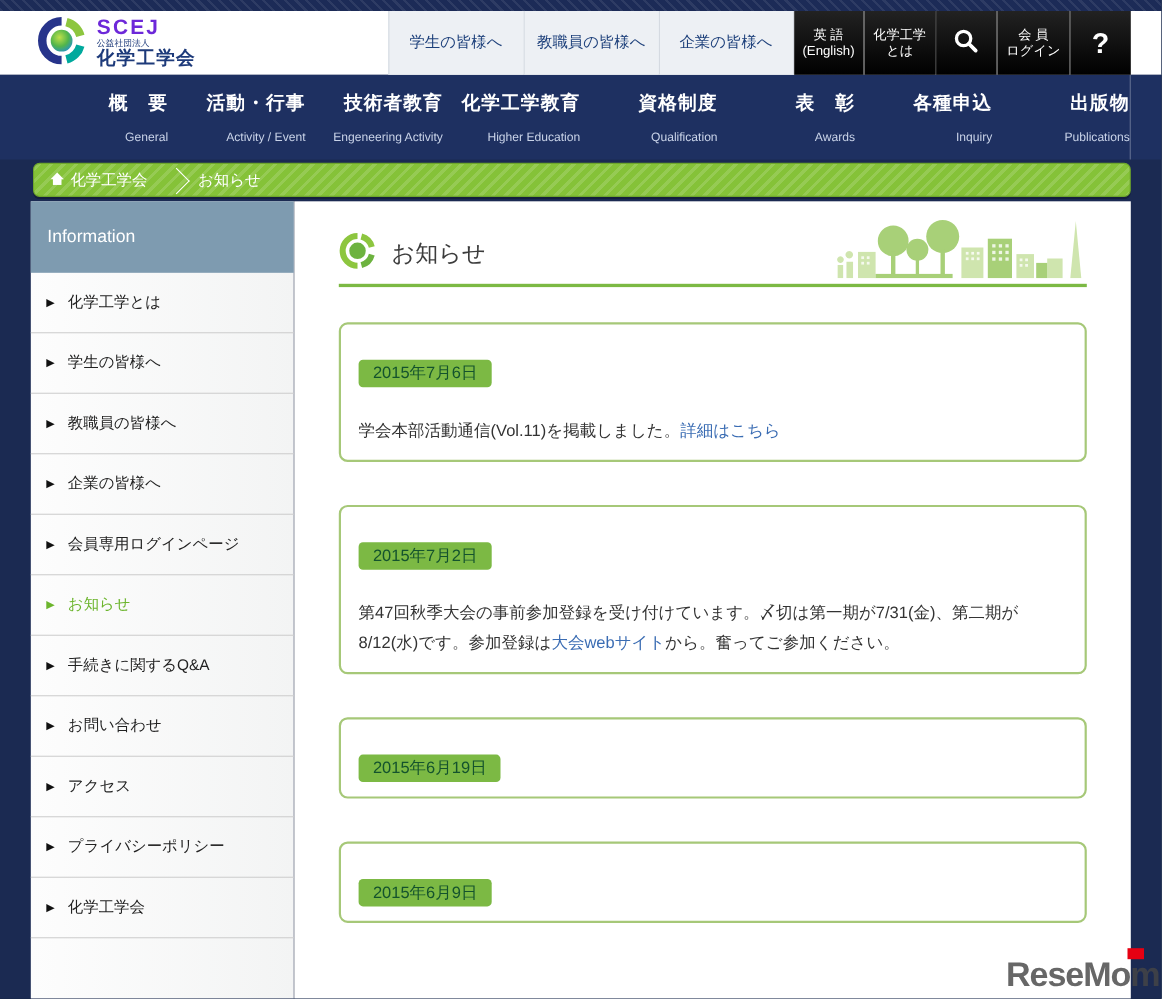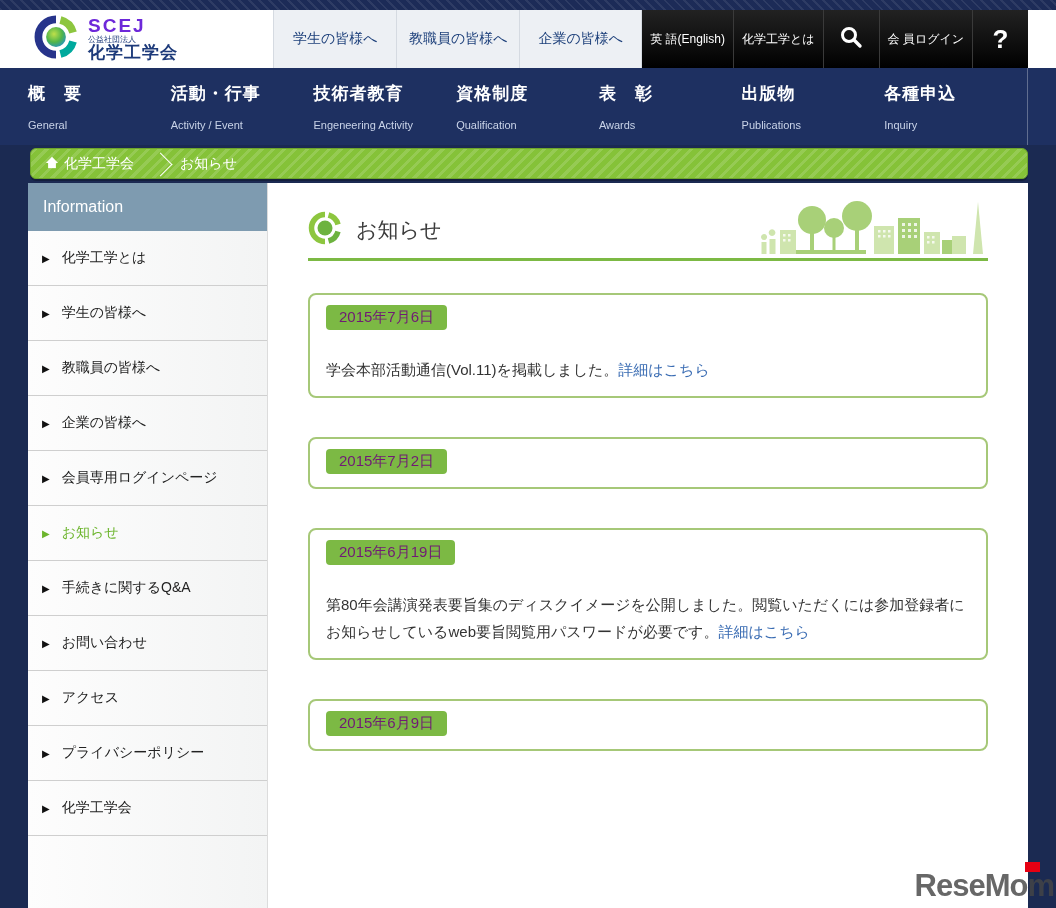--- a/index.html
+++ b/index.html
@@ -18,72 +18,72 @@
   .logo-text { line-height:1.05; }
   .logo-acronym { display:block; color:#6d28d9; font-weight:bold; font-size:19px; letter-spacing:2px; }
   .logo-orgtype { display:block; color:#1d3a7a; font-size:8px; }
   .logo-orgname { display:block; color:#1d3a7a; font-weight:bold; font-size:17px; letter-spacing:1px; }
   .header-spacer { flex:1; }
   .top-links { display:flex; align-items:stretch; }
   .top-link { width:123px; display:flex; align-items:center; justify-content:center;
     background:#edf0f4; border-left:1px solid #d5dae1; color:#1c3f7a; font-size:14px; cursor:pointer; }
   .top-link:last-child { border-right:1px solid #d5dae1; }
   .util-buttons { display:flex; align-items:stretch; margin-right:28px; }
-  .util-btn { min-width:56px; padding:0 8px; display:flex; align-items:center;
+  .util-btn { min-width:56px; padding:0 8px; display:flex; flex-direction:column; align-items:center;
     justify-content:center; background:linear-gradient(#222,#000); border-left:1px solid #3a3a3a;
     color:#fff; font-size:12px; line-height:1.25; text-align:center; cursor:pointer; }
   .util-btn:first-child { border-left:none; }
   .util-btn .qmark { font-size:26px; font-weight:bold; }
 
   
   .main-nav { height:77px; background:#1e3061; }
   .main-nav-inner { margin:0 28px; height:100%; display:flex; border-right:1px solid rgba(255,255,255,.3); }
-  .nav-item { flex:1; text-align:left; padding-top:14px; cursor:pointer; color:#fff; }
+  .nav-item { flex:1; text-align:right; padding-top:14px; cursor:pointer; color:#fff; }
   .nav-item .jp { display:block; font-size:17px; font-weight:bold; letter-spacing:1px; }
   .nav-item .en { display:block; font-size:11px; color:#c9d3e8; margin-top:14px; }
 
   
   .breadcrumb { margin:3px 28px 0 30px; height:31px; border-radius:6px;
     background:#85c238;
     background-image:repeating-linear-gradient(-45deg, rgba(255,255,255,.14) 0 3px, transparent 3px 8px);
     border:1px solid #6ea62c; box-shadow:0 2px 0 rgba(0,0,0,.25);
     display:flex; align-items:center; color:#fff; font-size:14px; }
   .crumb-home { display:flex; align-items:center; gap:5px; padding:0 14px; cursor:pointer; }
   .crumb-sep { width:22px; height:100%; position:relative; }
   .crumb-sep:before { content:""; position:absolute; left:4px; top:4px; width:16px; height:16px;
     border-top:1px solid #fff; border-right:1px solid #fff; transform:rotate(45deg); top:7px; }
   .crumb-current { padding-left:10px; }
 
   
   .content { position:absolute; top:183px; left:28px; right:28px; bottom:0; display:flex; }
 
   
   .sidebar { width:240px; background:linear-gradient(90deg,#fdfdfd,#f3f4f4); border-right:1px solid #dcdcdc; }
-  .sidebar-header { height:48px; background:#7e9bb0; color:#fff; font-size:16px;
+  .sidebar-header { height:65px; background:#7e9bb0; color:#fff; font-size:16px;
     display:flex; align-items:center; padding-left:15px; }
   .sidebar-list { list-style:none; }
   .sidebar-item { height:55px; display:flex; align-items:center; gap:12px; padding-left:14px;
     border-bottom:1px solid #cfcfcf; font-size:14px; color:#222; cursor:pointer; }
   .sidebar-item .arrow { font-size:10px; color:#111; }
   .sidebar-item.active { color:#6cb52d; }
   .sidebar-item.active .arrow { color:#6cb52d; }
 
   
   .main { flex:1; background:#fff; padding:0 40px; overflow:hidden; }
   .title-row { position:relative; margin-top:27px; padding-bottom:8px; border-bottom:3px solid #7cb944; }
   .title-flex { display:flex; align-items:center; gap:14px; min-height:40px; }
   .page-title { font-size:21px; color:#3c3c3c; font-weight:normal; }
   .city-art { position:absolute; right:0; bottom:0; }
 
   
   .news-list { margin-top:32px; }
   .news-box { border:2px solid #a6c878; border-radius:8px; background:#fff;
     padding:10px 16px 13px; margin-bottom:39px; }
-  .news-date { display:inline-block; background:#7cb944; color:#701a75; font-size:15px;
-    padding:3px 13px; border-radius:4px; }
+  .news-date { display:inline-block; background:#7cb944; color:#14532d; font-size:15px;
+    padding:3px 13px; border-radius:4px;margin-top:22px; }
   .news-text { margin-top:27px; font-size:15px; line-height:1.75; color:#333; }
   .news-text a { color:#3a6cb3; text-decoration:none; cursor:pointer; }
 
   
   .watermark { position:absolute; right:2px; bottom:4px; font-size:31px; font-weight:bold;
     color:rgba(70,70,70,.82); letter-spacing:-1px; font-style:normal;margin-left:36px; }
   .watermark .chip { position:absolute; top:-6px; right:14px; width:15px; height:10px; background:#e60012; }
 </style>
 </head>
 <body>
@@ -154,34 +154,38 @@
         </div>
         <div class="nav-item">
           <span class="jp">活動・行事</span>
           <span class="en">Activity / Event</span>
         </div>
         <div class="nav-item">
           <span class="jp">技術者教育</span>
           <span class="en">Engeneering Activity</span>
         </div>
         <div class="nav-item">
+          <span class="jp">化学工学教育</span>
+          <span class="en">Higher Education</span>
+        </div>
+        <div class="nav-item">
           <span class="jp">資格制度</span>
           <span class="en">Qualification</span>
         </div>
         <div class="nav-item">
           <span class="jp">表　彰</span>
           <span class="en">Awards</span>
         </div>
         <div class="nav-item">
+          <span class="jp">各種申込</span>
+          <span class="en">Inquiry</span>
+        </div>
+        <div class="nav-item">
           <span class="jp">出版物</span>
           <span class="en">Publications</span>
-        </div>
-        <div class="nav-item">
-          <span class="jp">各種申込</span>
-          <span class="en">Inquiry</span>
         </div>
       </div>
   </div>
 
   <div class="breadcrumb">
     <span class="crumb-home">
       <span>
         <svg width="14" height="13" viewBox="0 0 16 15">
           <path d="M1 8 L8 1 L15 8 Z" fill="#fff"></path>
           <rect x="3.5" y="7" width="9" height="7" fill="#fff"></rect>
@@ -303,22 +307,22 @@
               <rect x="171" y="40" width="2.5" height="2.5"></rect>
                 <rect x="176" y="40" width="2.5" height="2.5"></rect>
               <rect x="171" y="45" width="2.5" height="2.5"></rect>
                 <rect x="176" y="45" width="2.5" height="2.5"></rect>
             </g>
           </svg>
         </span>
       </div>
       <div class="news-list" id="news-list">
           <div class="news-box"><span class="news-date">2015年7月6日</span><p class="news-text"><span>学会本部活動通信(Vol.11)を掲載しました。</span><a>詳細はこちら</a></p></div>
-          <div class="news-box"><span class="news-date">2015年7月2日</span></div>
-          <div class="news-box"><span class="news-date">2015年6月19日</span><p class="news-text"><span>第80年会講演発表要旨集のディスクイメージを公開しました。閲覧いただくには参加登録者にお知らせしているweb要旨閲覧用パスワードが必要です。</span><a>詳細はこちら</a></p></div>
+          <div class="news-box"><span class="news-date">2015年7月2日</span><p class="news-text"><span>第47回秋季大会の事前参加登録を受け付けています。〆切は第一期が7/31(金)、第二期が8/12(水)です。参加登録は</span><a>大会webサイト</a><span>から。奮ってご参加ください。</span></p></div>
+          <div class="news-box"><span class="news-date">2015年6月19日</span></div>
           <div class="news-box"><span class="news-date">2015年6月9日</span></div>
         </div>
     </div>
 
   </div>
 
   <div class="watermark">
     <span class="chip"></span>
     <span>ReseMom</span>
   </div>

